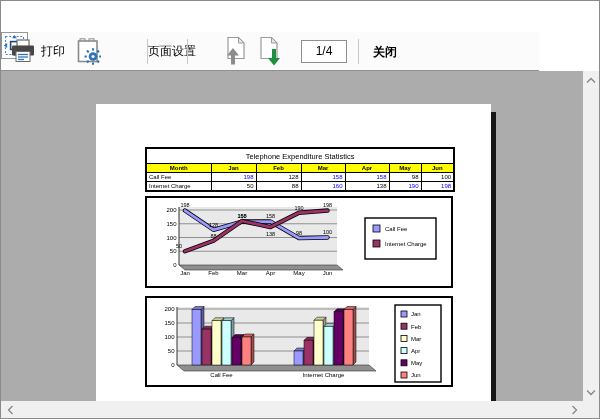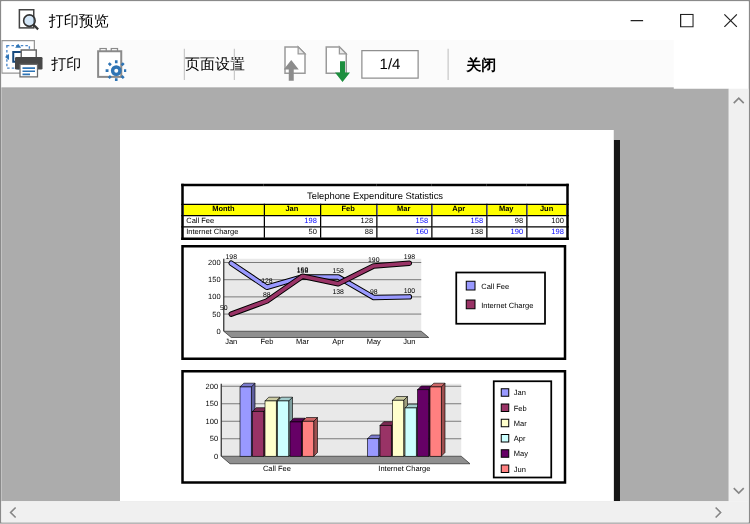--- a/index.html
+++ b/index.html
@@ -14,21 +14,21 @@
   .win-close{left:568px;width:30px;}
   
   .toolbar{position:absolute;left:0;top:31px;width:538px;height:39px;background:#fbfbfb;border-bottom:1px solid #8f8f8f;box-sizing:border-box;}
   .tb-btn{position:absolute;display:flex;align-items:center;gap:5px;font-size:12px;color:#000;cursor:default;}
   .tb-print{left:9px;top:7px;}
   .tb-setup{left:76px;top:6px;gap:47px;}
   .tb-sep{position:absolute;top:7px;width:1px;height:25px;background:#c9c9c9;}
   .tb-fit{left:152px;top:6px;width:27px;height:27px;border:1px solid #979797;background:#fff;display:flex;align-items:center;justify-content:center;box-sizing:border-box;}
   .tb-pgup{left:222px;top:4px;}
   .tb-pgdn{left:256px;top:4px;}
-  .tb-pagebox{position:absolute;left:288px;top:8px;width:46px;height:23px;border:1px solid #8f8f8f;background:#fff;box-sizing:border-box;text-align:center;font-size:12px;line-height:21px;color:#000;}
+  .tb-pagebox{position:absolute;left:300px;top:8px;width:46px;height:23px;border:1px solid #8f8f8f;background:#fff;box-sizing:border-box;text-align:center;font-size:12px;line-height:21px;color:#000;}
   .tb-close{left:372px;top:12px;font-weight:bold;}
   
   .viewport{position:absolute;left:0;top:70px;width:582px;height:330px;background:#acacac;overflow:hidden;}
   .page{position:absolute;left:95px;top:33px;width:395px;height:297px;background:#ffffff;}
   .page-shadow{position:absolute;left:490px;top:41px;width:5px;height:289px;background:#161616;}
   
   .doc-table{position:absolute;left:49px;top:43px;width:308px;border-collapse:collapse;table-layout:fixed;border:2px solid #000;}
   .doc-table td,.doc-table th{border:1px solid #000;padding:0 2px;overflow:hidden;white-space:nowrap;}
   .t-title{font-size:7.5px;height:14px;text-align:center;font-weight:normal;margin-left:36px;}
   .t-head{font-size:6px;height:8px;text-align:center;font-weight:bold;}
@@ -47,44 +47,20 @@
   .sc-dn{left:3px;top:317px;width:10px;height:8px;}
   .sc-lt{left:5px;top:4px;width:8px;height:10px;}
   .sc-rt{left:569px;top:4px;width:8px;height:10px;}
   svg text{font-family:"Liberation Sans",sans-serif;}
 </style>
 </head>
 <body>
 
 <div class="window">
 
-  <div class="titlebar">
-    <svg class="title-icon" viewBox="0 0 19 19">
-      <rect x="1.5" y="0.8" width="11.5" height="14.5" fill="#fff" stroke="#444" stroke-width="1.2"></rect>
-      <circle cx="9.5" cy="9.5" r="4.6" fill="rgba(175,210,240,0.55)" stroke="#333" stroke-width="1.3"></circle>
-      <line x1="12.8" y1="12.8" x2="16.5" y2="16.5" stroke="#333" stroke-width="1.8"></line>
-    </svg>
-    <span class="title-text">打印预览</span>
-    <div class="win-btn win-min">
-      <svg width="11" height="11" viewBox="0 0 11 11">
-          <line x1="0.5" y1="5.5" x2="10.5" y2="5.5" stroke="#222" stroke-width="1"></line>
-        </svg>
-    </div>
-    <div class="win-btn win-max">
-      <svg width="11" height="11" viewBox="0 0 11 11">
-          <rect x="0.5" y="0.5" width="10" height="10" fill="none" stroke="#222" stroke-width="1"></rect>
-        </svg>
-    </div>
-    <div class="win-btn win-close">
-      <svg width="11" height="11" viewBox="0 0 11 11">
-          <line x1="0.5" y1="0.5" x2="10.5" y2="10.5" stroke="#222" stroke-width="1"></line>
-          <line x1="10.5" y1="0.5" x2="0.5" y2="10.5" stroke="#222" stroke-width="1"></line>
-        </svg>
-    </div>
-  </div>
 
   <div class="toolbar">
     <div class="tb-btn tb-print">
       <svg width="26" height="24" viewBox="0 0 26 24">
         <rect x="7" y="1" width="12" height="6.5" fill="#fff" stroke="#6a6a6a" stroke-width="1.2"></rect>
         <rect x="2" y="6.5" width="22" height="10" rx="1" fill="#474747"></rect>
         <rect x="6" y="12.5" width="14" height="10" fill="#fff" stroke="#6a6a6a" stroke-width="1"></rect>
         <line x1="8" y1="15.5" x2="18" y2="15.5" stroke="#2e74b5" stroke-width="1.3"></line>
         <line x1="8" y1="18" x2="18" y2="18" stroke="#2e74b5" stroke-width="1.3"></line>
         <line x1="8" y1="20.5" x2="14" y2="20.5" stroke="#2e74b5" stroke-width="1.3"></line>

